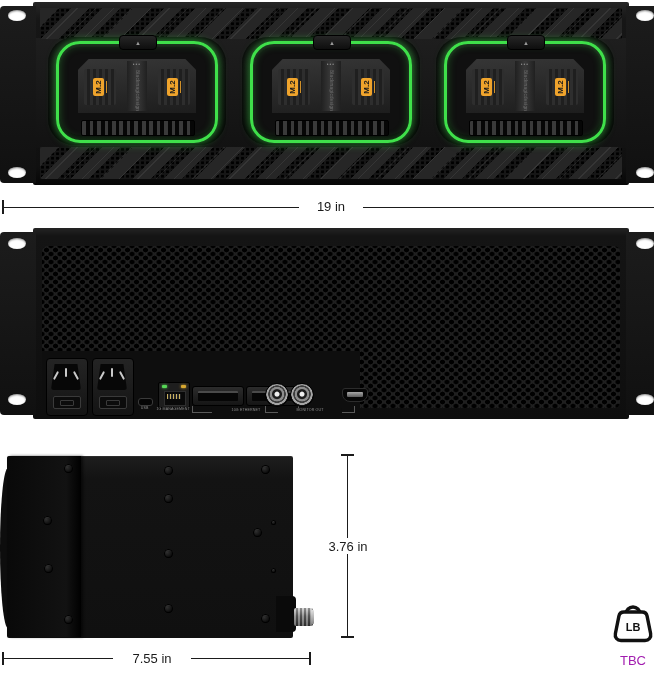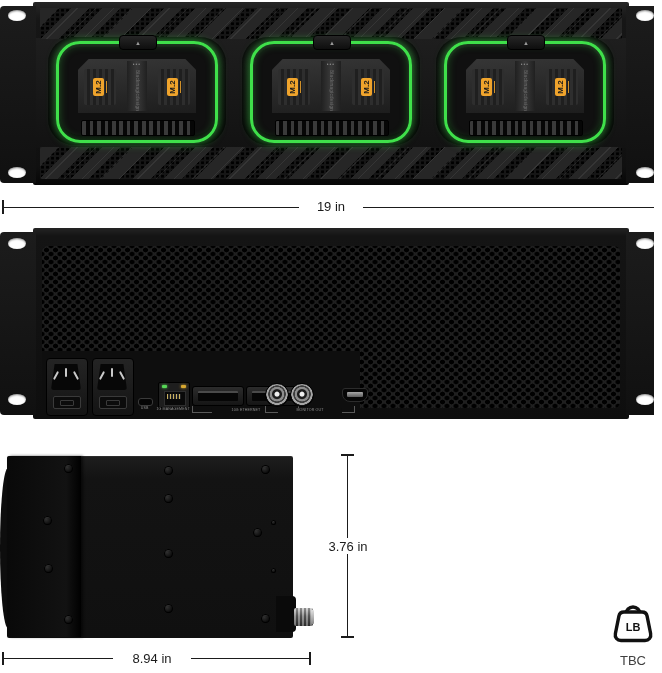--- a/index.html
+++ b/index.html
@@ -101,21 +101,21 @@
       repeating-linear-gradient(90deg, rgba(255,255,255,.28) 0 2px, rgba(0,0,0,.28) 2px 4px),
       linear-gradient(180deg,#c6c6c6,#707070 45%,#3a3a3a);
     border-radius:2px;}
   .bnc-tip{background:linear-gradient(180deg,#e0e0e0,#8a8a8a);border-radius:1px;}
 
   
   .dline{background:#1b1b1b;}
   .dlabel{color:#1b1b1b;font-size:13px;display:flex;align-items:center;justify-content:center;background:#fff;}
 
   
-  .tbc{color:#404040;font-size:13px;display:flex;align-items:flex-start;justify-content:center;}
+  .tbc{color:#a21caf;font-size:13px;display:flex;align-items:flex-start;justify-content:center;}
 </style>
 </head>
 <body>
 
 <div id="stage">
 
   <div class="abs unitbody front-body" style="left:33px;top:2px;width:596px;height:183px;"></div>
   <div class="abs ear left" style="left:0;top:6px;width:36px;height:177px;"></div>
   <div class="abs ear right" style="left:626px;top:6px;width:36px;height:177px;"></div>
   <div class="abs hole" style="left:8px;top:10px;"></div>
@@ -292,21 +292,21 @@
   <div class="abs bnc-tip" style="left:311px;top:610px;width:3px;height:14px;"></div>
 
   <div class="abs dline" style="left:341px;top:454px;width:13px;height:1.5px;"></div>
   <div class="abs dline" style="left:341px;top:636px;width:13px;height:1.5px;"></div>
   <div class="abs dline" style="left:347px;top:455px;width:1px;height:182px;"></div>
   <div class="abs dlabel" style="left:324px;top:538px;width:48px;height:16px;">3.76 in</div>
 
   <div class="abs dline" style="left:2px;top:652px;width:1.5px;height:13px;"></div>
   <div class="abs dline" style="left:309px;top:652px;width:1.5px;height:13px;"></div>
   <div class="abs dline" style="left:2px;top:658px;width:308px;height:1px;"></div>
-  <div class="abs dlabel" style="left:113px;top:651px;width:78px;height:15px;">8.94 in</div>
+  <div class="abs dlabel" style="left:113px;top:651px;width:78px;height:15px;">7.55 in</div>
 
   <svg class="abs" style="left:608px;top:603px;" width="50" height="46" viewBox="0 0 50 46">
     <circle cx="25" cy="11" r="7" fill="none" stroke="#111" stroke-width="3.4"></circle>
     <path d="M16 9 H34 C37 9 38.6 10.6 39.1 13.1 L42.6 30.5 C43.4 34.5 40.9 37.5 37 37.5 H13 C9.1 37.5 6.6 34.5 7.4 30.5 L10.9 13.1 C11.4 10.6 13 9 16 9 Z" fill="#fff" stroke="#111" stroke-width="3.4" stroke-linejoin="round"></path>
     <text x="25" y="27.5" text-anchor="middle" font-family="Liberation Sans, sans-serif" font-size="11" font-weight="bold" fill="#111">LB</text>
   </svg>
   <div class="abs tbc" style="left:606px;top:653px;width:54px;height:16px;">TBC</div>
 
 </div>
 

